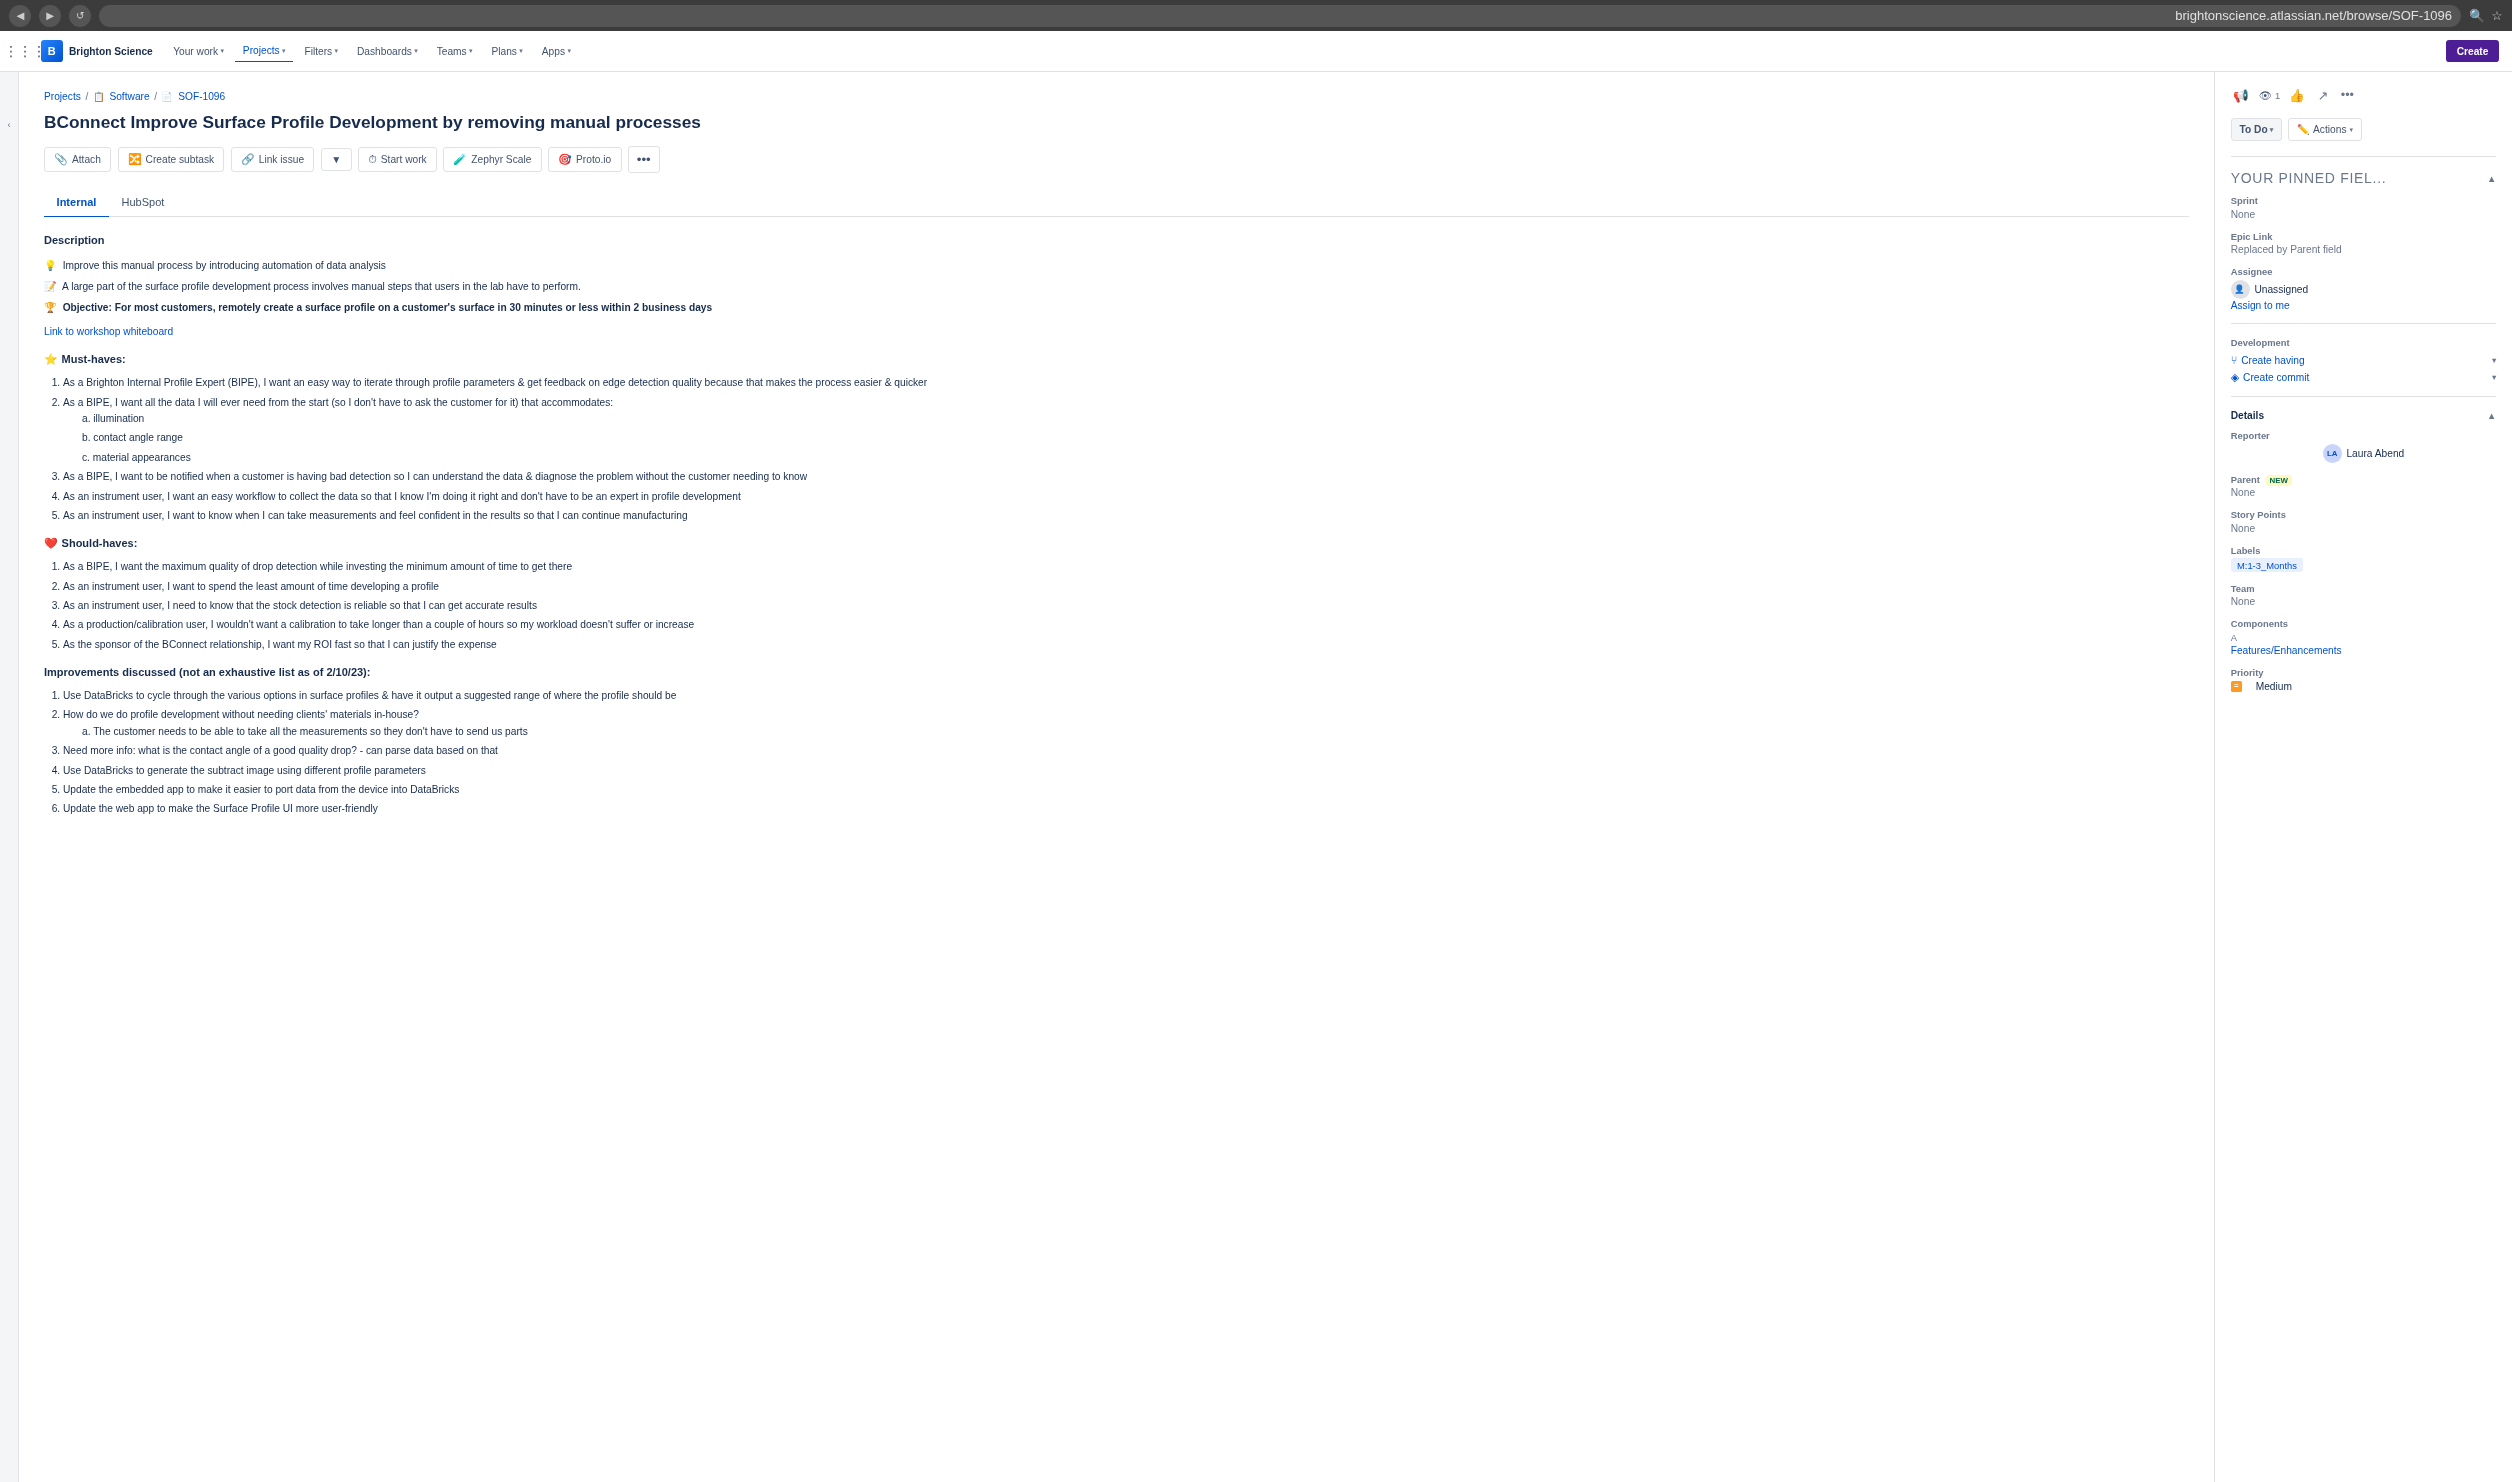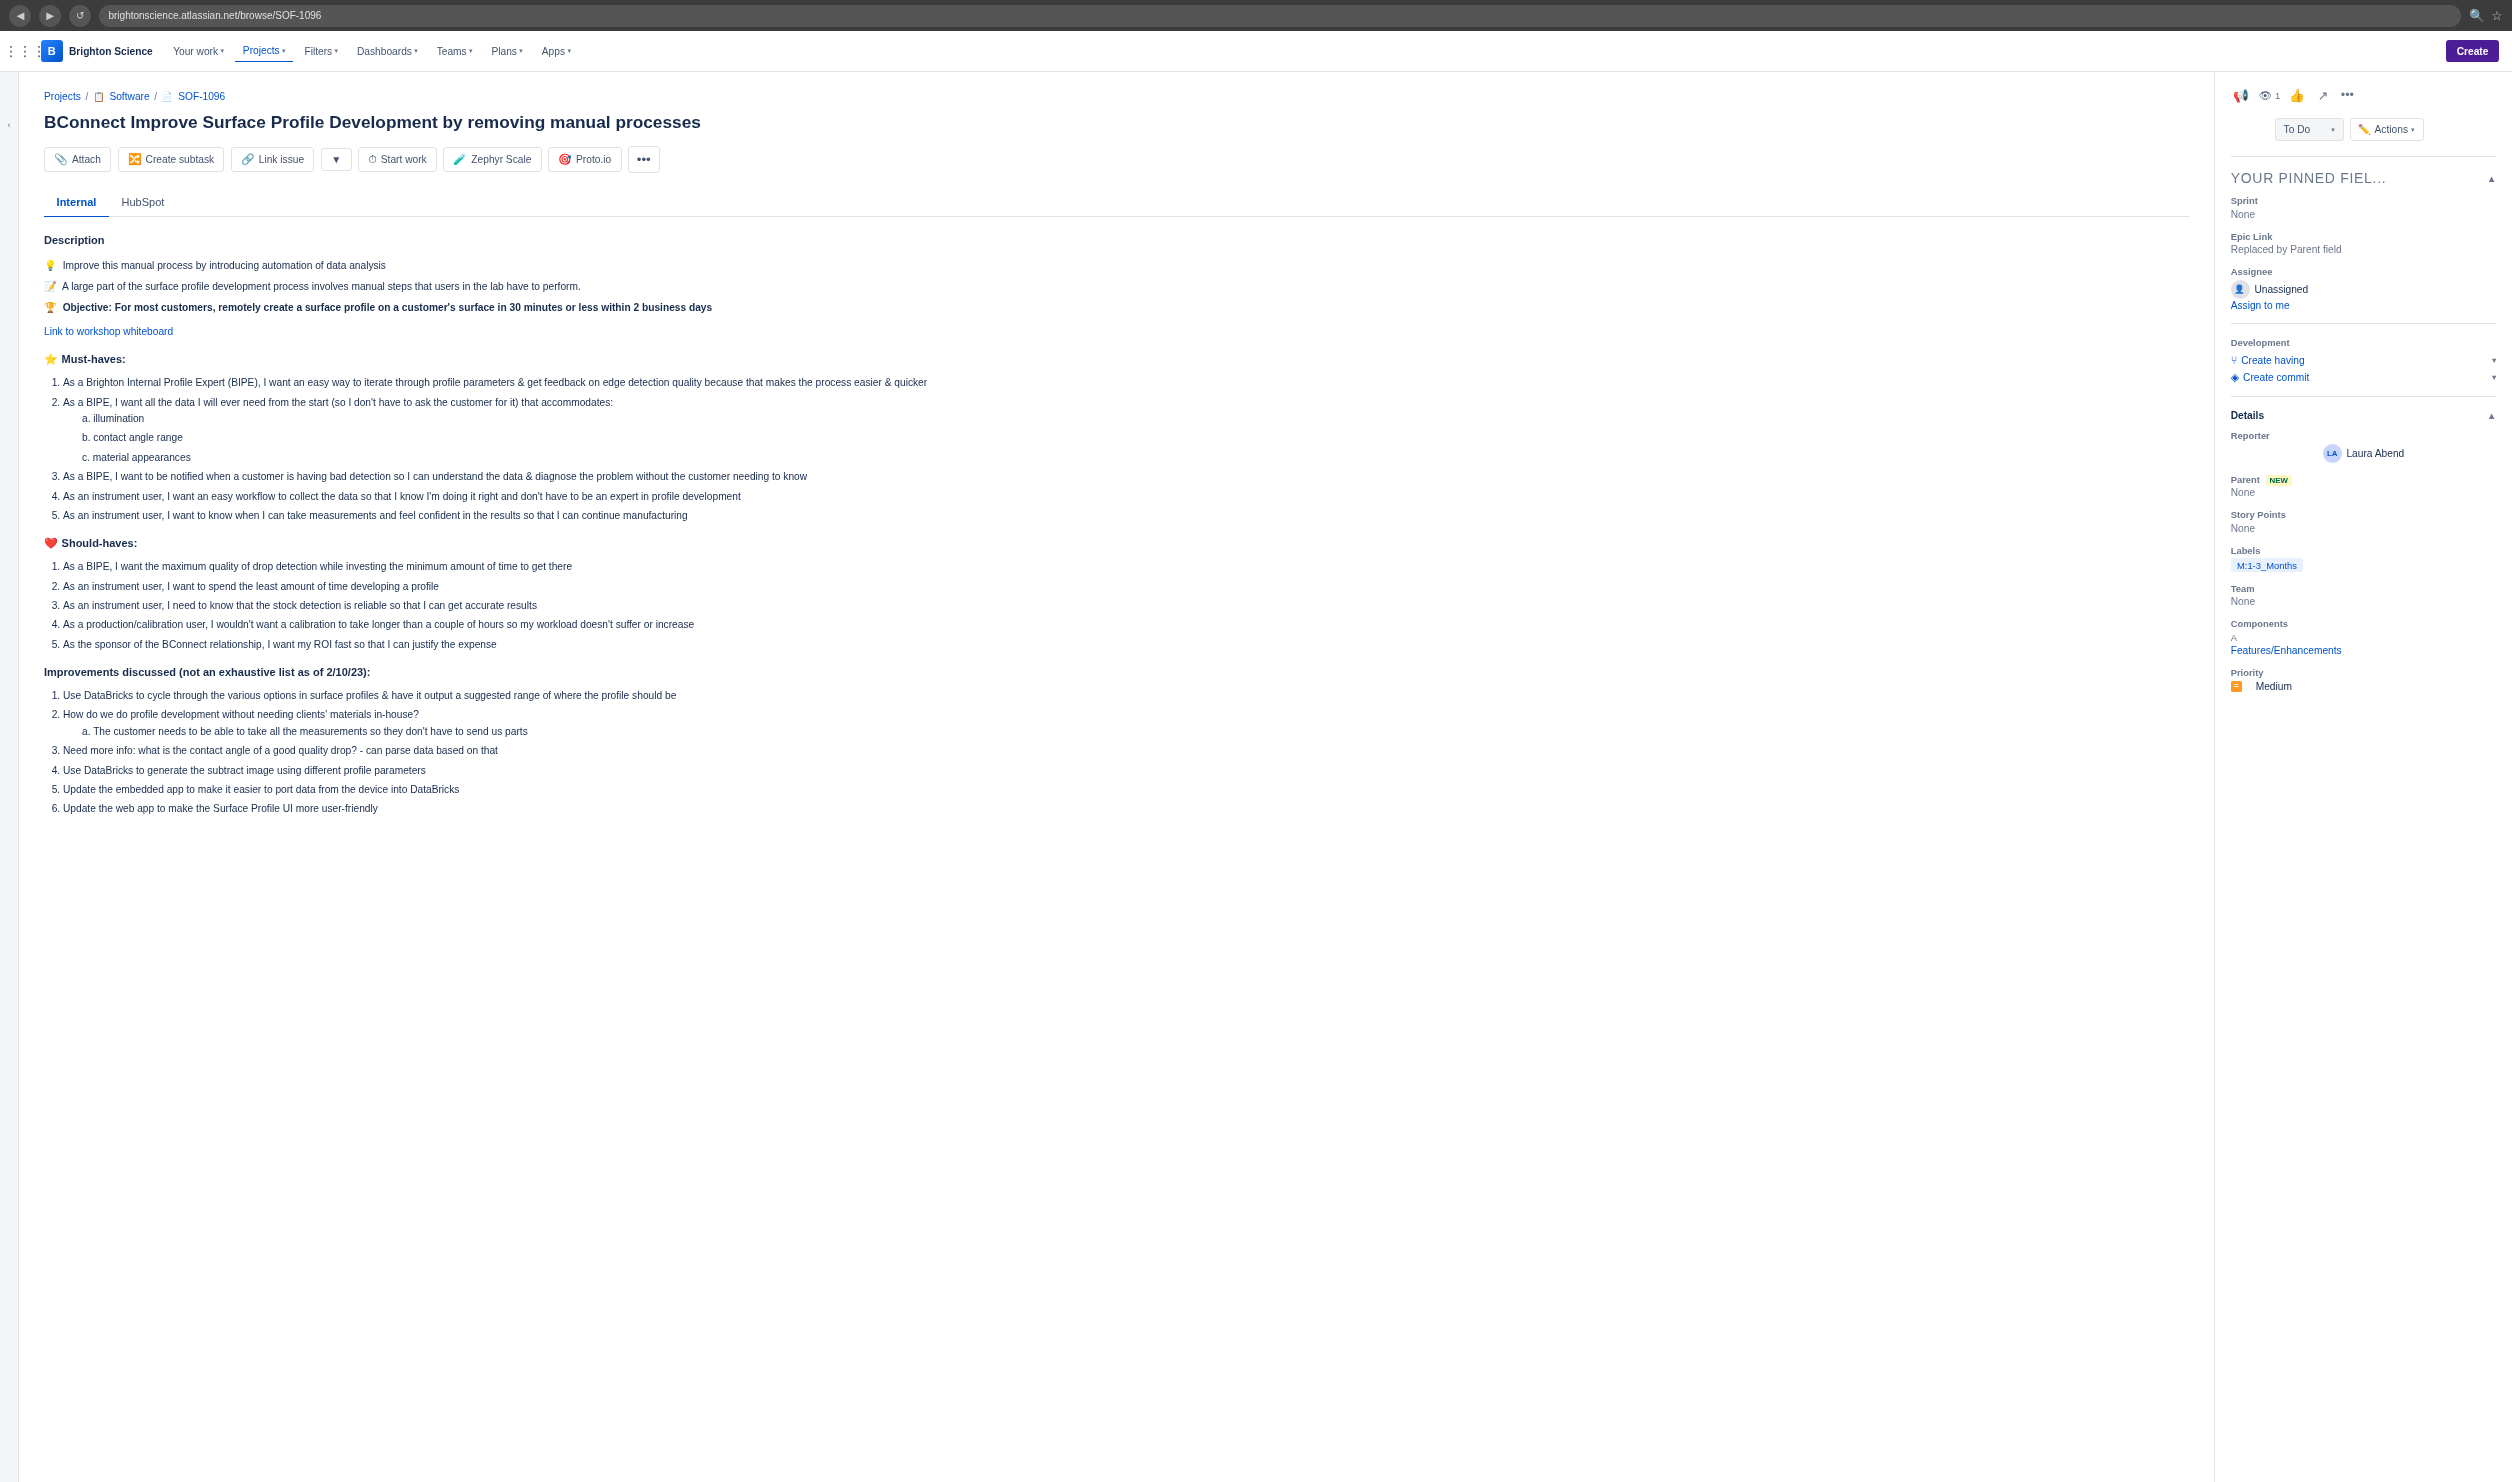--- a/index.html
+++ b/index.html
@@ -36,21 +36,22 @@
     }
     .browser-url-bar {
       flex: 1;
       background: #555;
       border-radius: 11px;
       height: 22px;
       display: flex;
       align-items: center;
       padding: 0 9.4px;
       color: #e0e0e0;
-      font-size: 10px;
+      font-size: 13px;
+      justify-content: flex-end;
     }
     .browser-icons {
       display: flex; gap: 6.3px; align-items: center;
     }
     .browser-icon {
       color: #ccc;
       font-size: 12.6px;
       cursor: pointer;
     }
 
@@ -303,30 +304,29 @@
     
     .status-actions-row {
       display: flex;
       align-items: center;
       gap: 6.3px;
       margin-bottom: 15.7px;
     }
     .status-dropdown {
       display: flex;
       align-items: center;
-      gap: 21px;
+      gap: 2px;
       background: #f4f5f7;
       border: 0.8px solid #dfe1e6;
       border-radius: 3.1px;
       padding: 4.7px 7.9px;
       cursor: pointer;
       font-size: 10.2px;
       color: #42526e;
-      font-weight: 400;
-      margin-left: 44px;
+      font-weight: 700;
     }
     .actions-dropdown {
       display: flex;
       align-items: center;
       gap: 3.1px;
       background: #fff;
       border: 0.8px solid #dfe1e6;
       border-radius: 3.1px;
       padding: 4.7px 7.9px;
       cursor: pointer;

